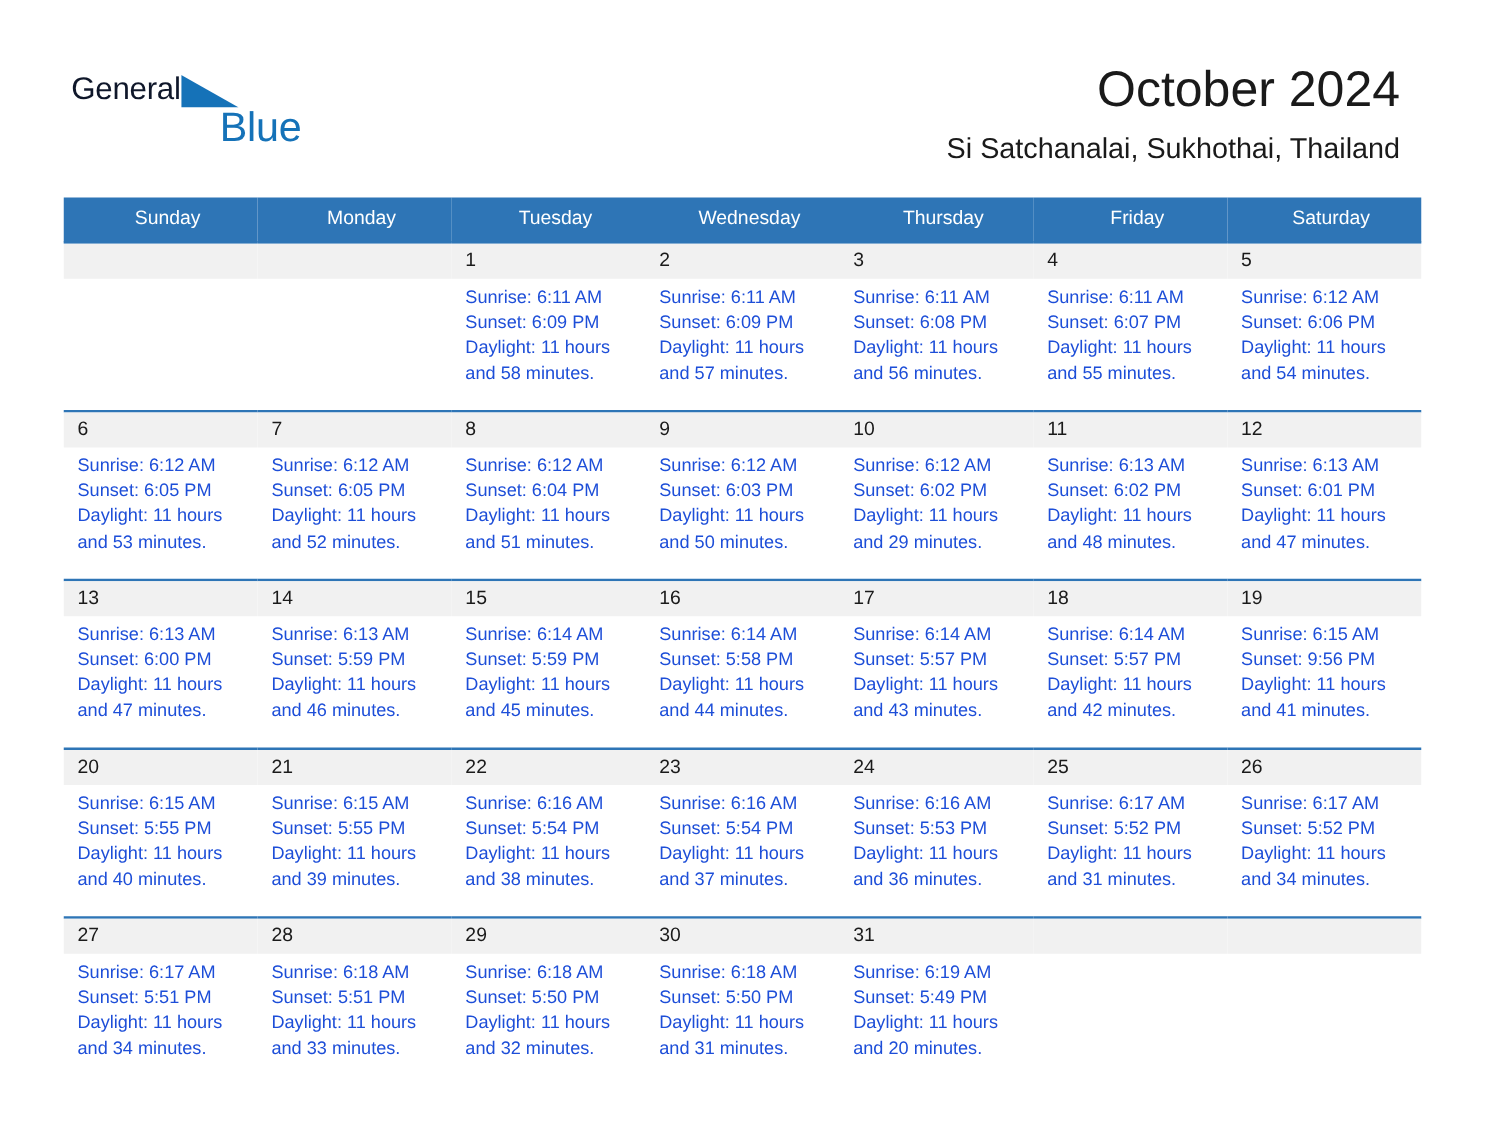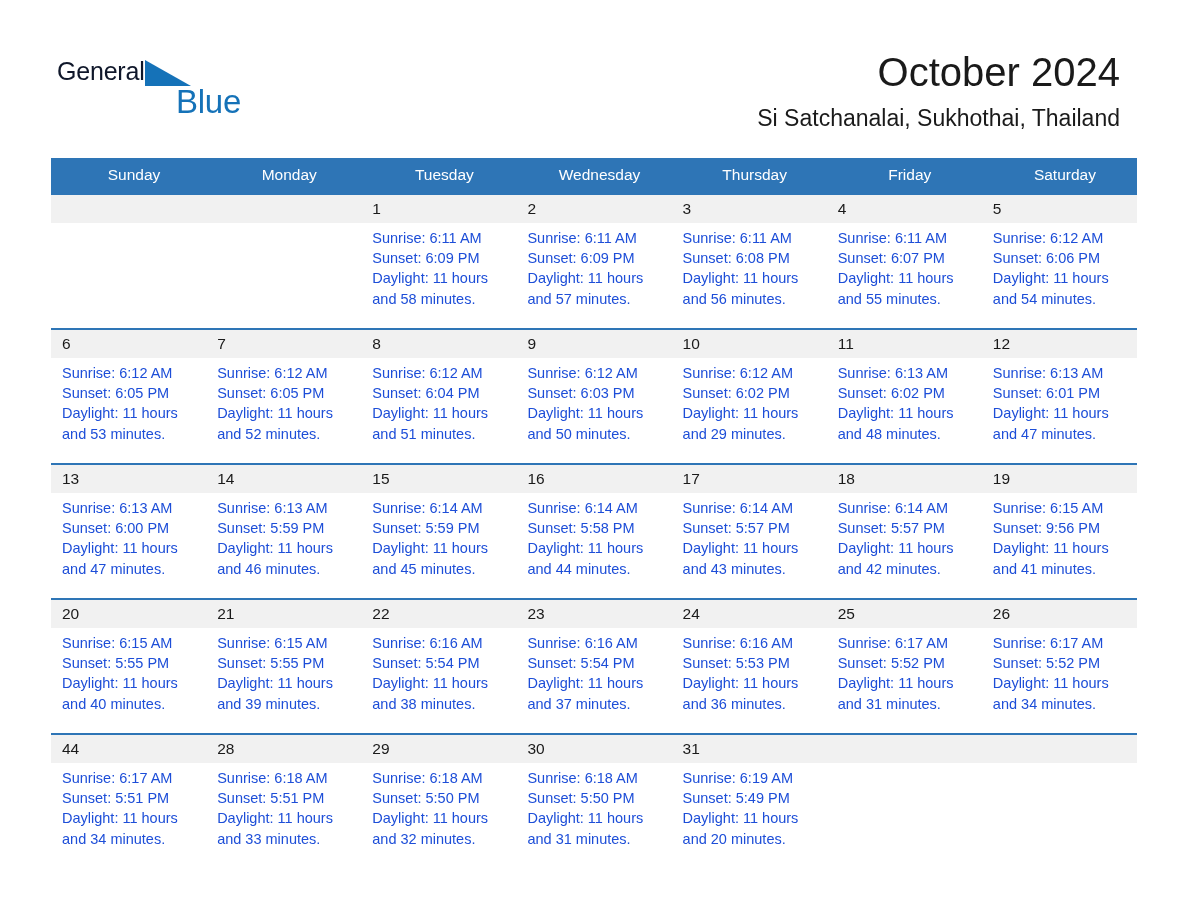--- a/index.html
+++ b/index.html
@@ -522,21 +522,21 @@
             <div>Daylight: 11 hours</div>
             <div>and 34 minutes.</div>
           </div>
             </div>
           </td>
       </tr>
 
       <tr class="week-row">
         <td>
             <div class="cell-inner">
-          <div class="daynum-band">44</div>
+          <div class="daynum-band">27</div>
           <div class="cell-body">
             <div>Sunrise: 6:17 AM</div>
             <div>Sunset: 5:51 PM</div>
             <div>Daylight: 11 hours</div>
             <div>and 34 minutes.</div>
           </div>
             </div>
           </td>
         <td>
             <div class="cell-inner">

